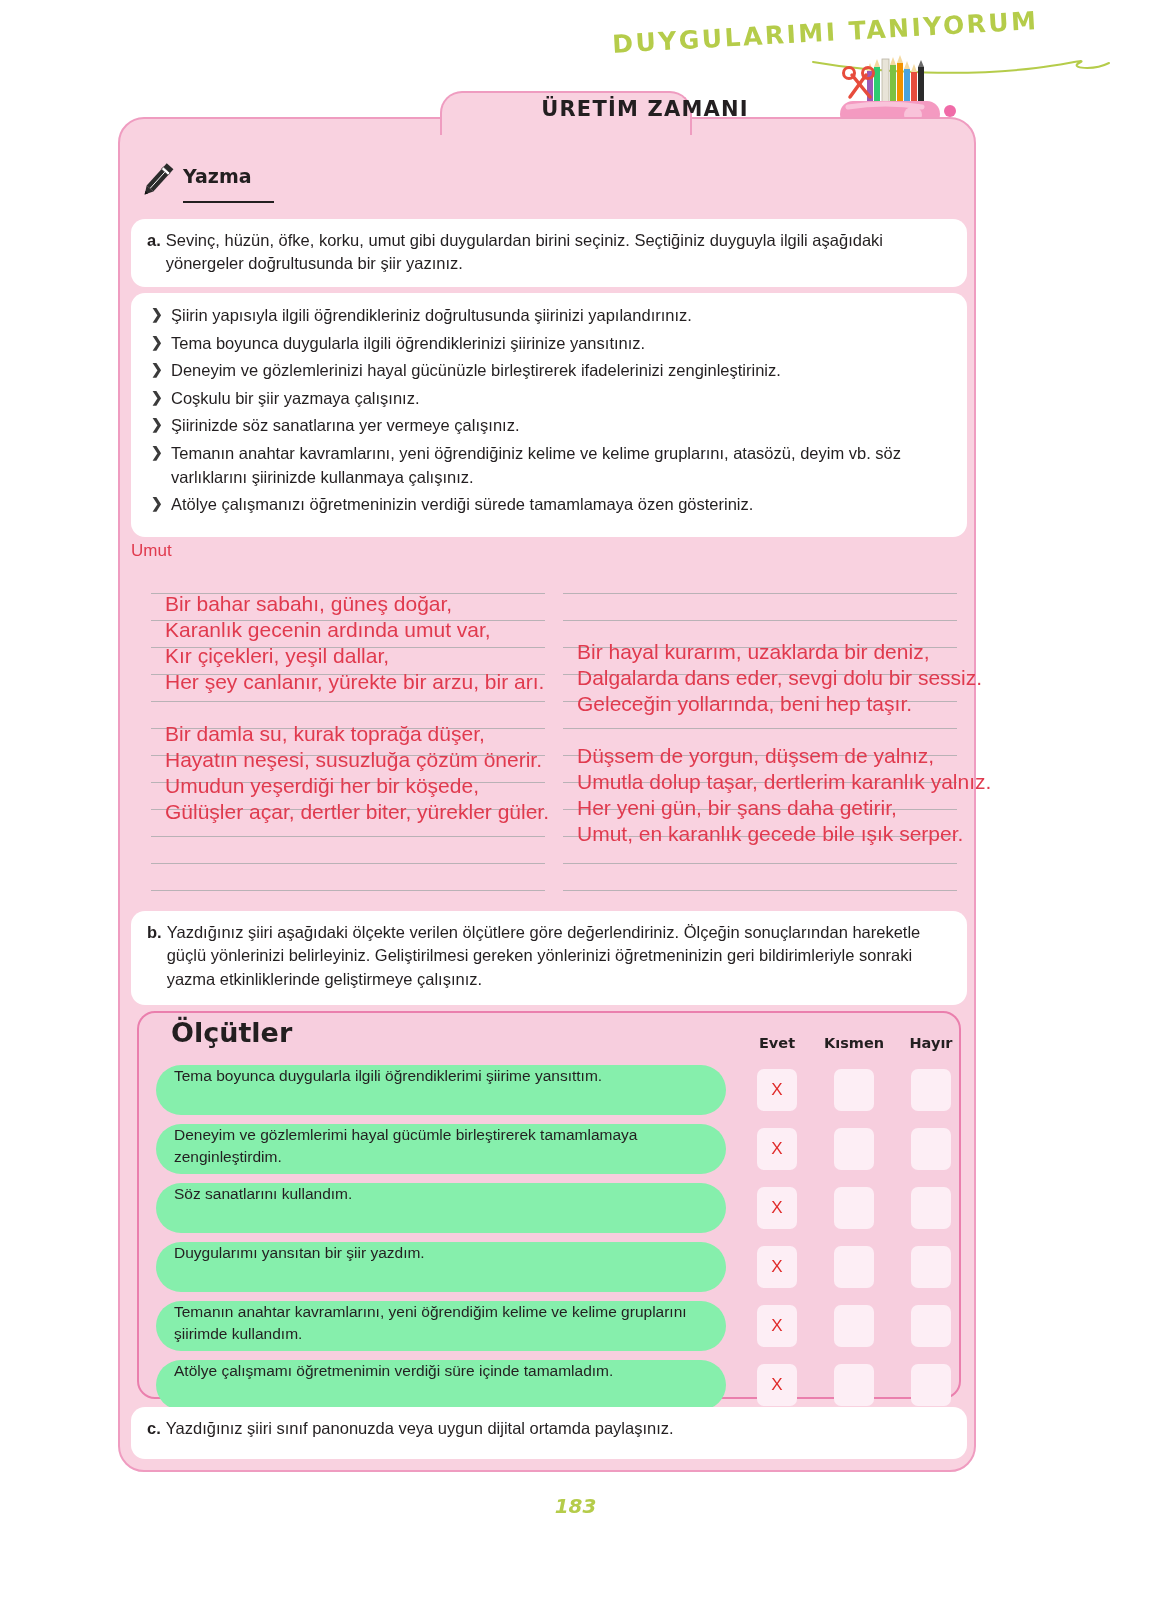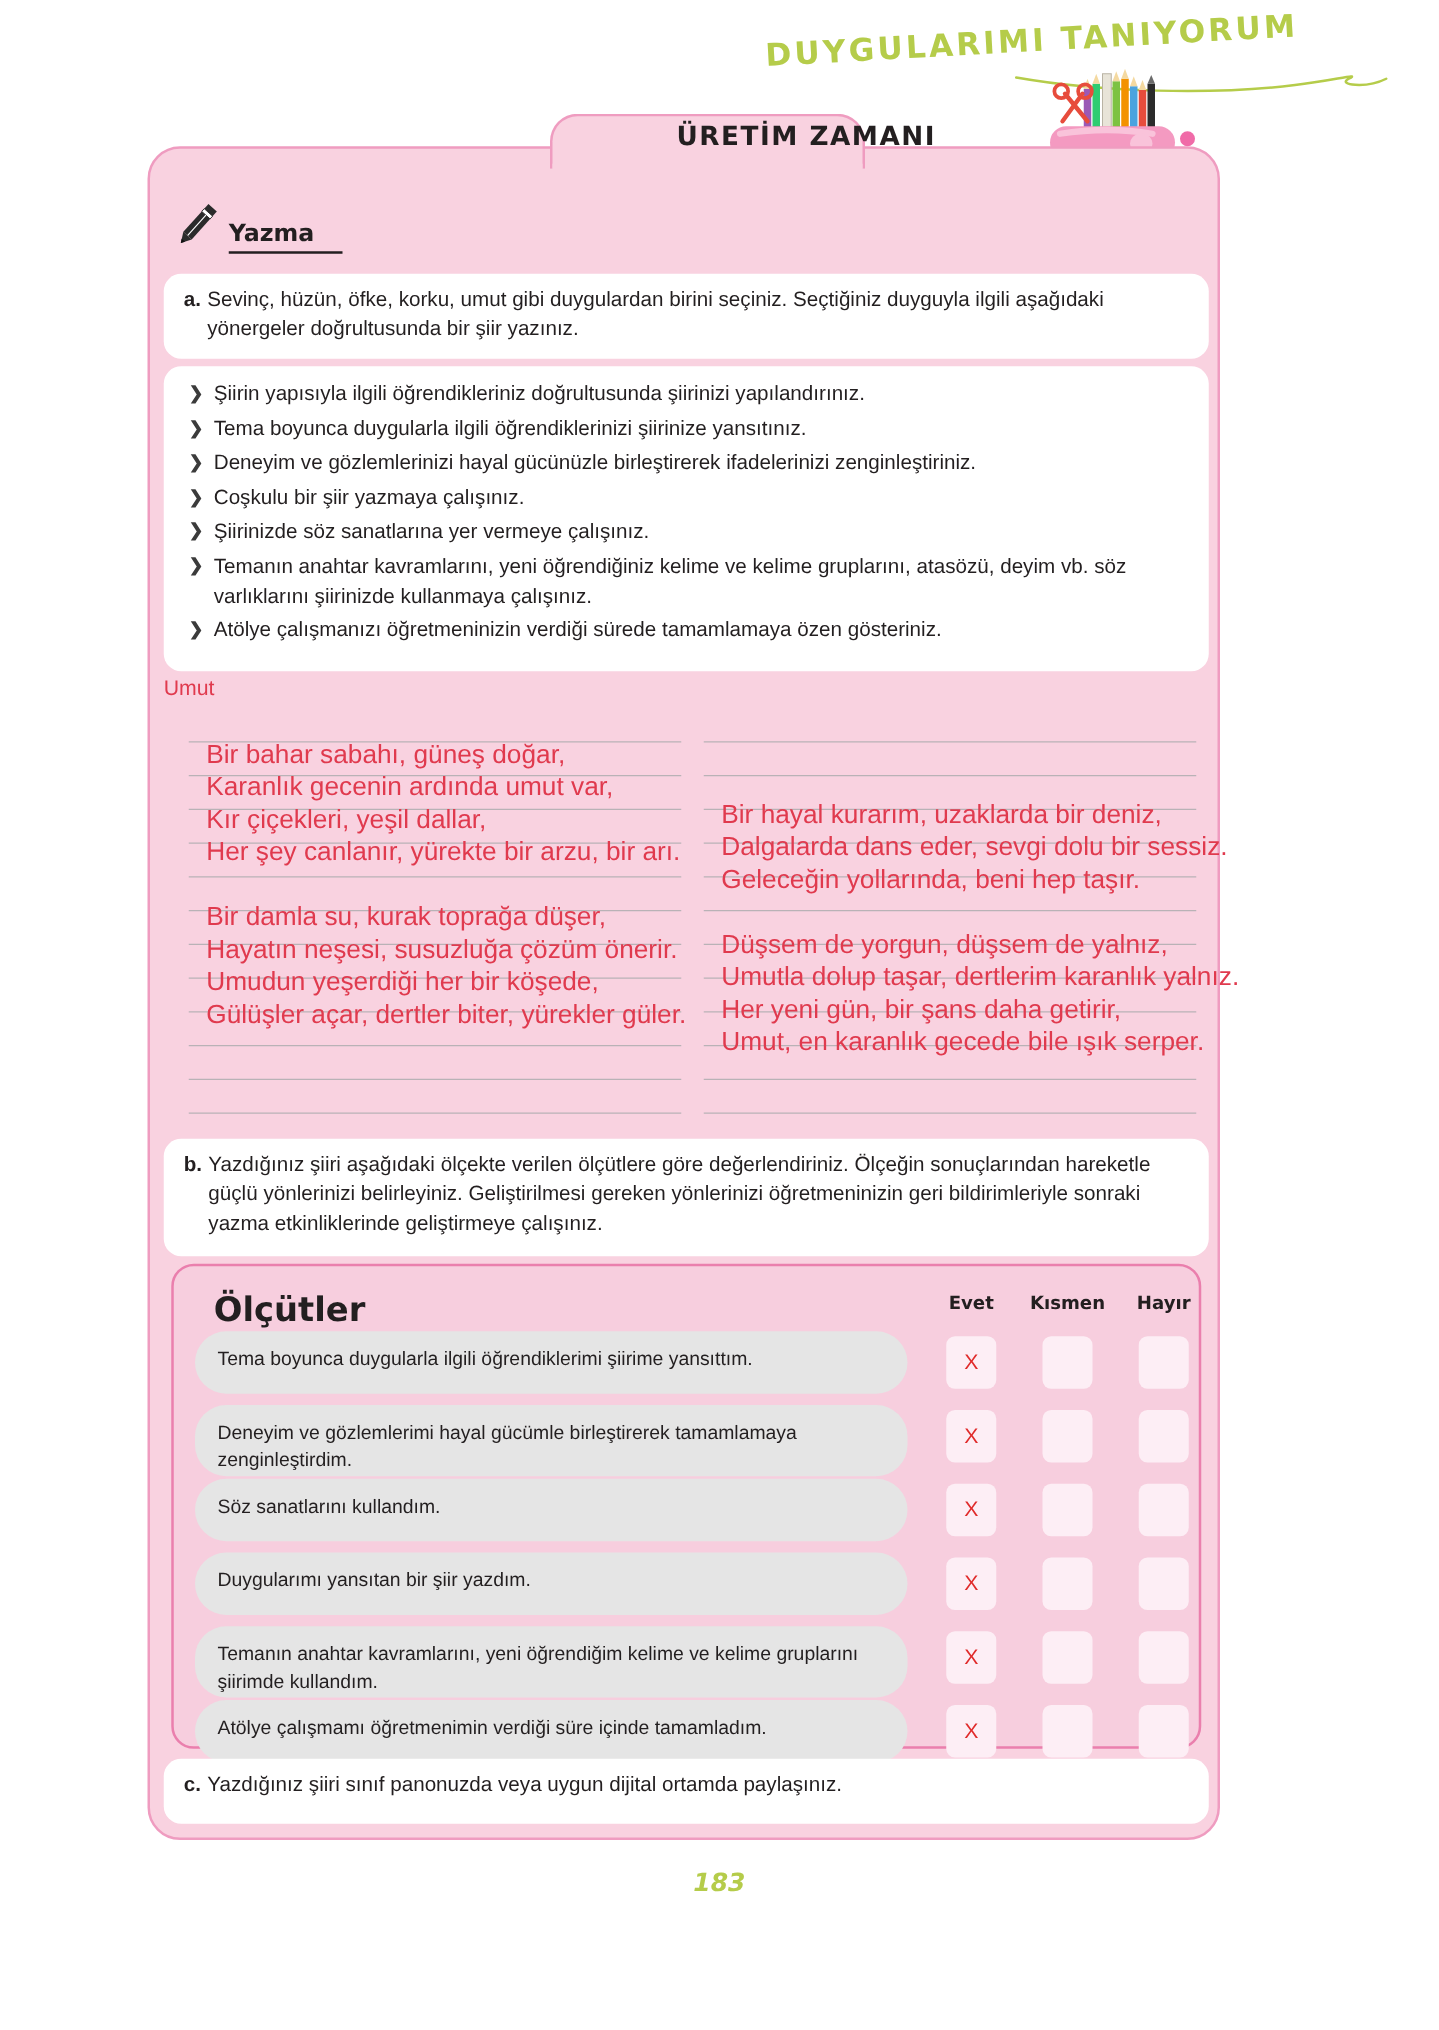--- a/index.html
+++ b/index.html
@@ -105,21 +105,21 @@
     align-items: flex-end;
     gap: 3px;
   }
   #pencil-icon { width: 46px; height: 46px; display: block; }
   #yazma-label {
     font-family: "DejaVu Sans", sans-serif;
     font-weight: bold;
     font-size: 19px;
     color: #231f20;
     border-bottom: 2.5px solid #231f20;
-    padding: 0 22px 3px 0;
+    padding: 0 22px 14px 0;
     line-height: 1.1;
   }
 
   
   .white-box {
     position: absolute;
     background: #ffffff;
     border-radius: 14px;
     box-sizing: border-box;
   }
@@ -209,21 +209,21 @@
     width: 824px;
     height: 388px;
     background: #f7cede;
     border: 2px solid #ea7fad;
     border-radius: 18px;
     box-sizing: border-box;
   }
   #rubric-title {
     position: absolute;
     left: 32px;
-    top: 20px;
+    top: 4px;
     font-family: "DejaVu Sans", sans-serif;
     font-weight: bold;
     font-size: 27px;
     color: #231f20;
   }
   .col-head {
     position: absolute;
     top: 22px;
     width: 84px;
     text-align: center;
@@ -245,24 +245,24 @@
     position: relative;
     height: 57px;
     margin-bottom: 2px;
   }
   .rubric-statement {
     position: absolute;
     left: 17px;
     top: 2px;
     width: 570px;
     min-height: 50px;
-    background: #e5e5e5;
+    background: #86efac;
     border-radius: 25px;
     box-sizing: border-box;
-    padding: 12px 18px 0 18px;
+    padding: 0 18px 0 18px;
     font-size: 15.5px;
     line-height: 1.44;
     color: #231f20;
   }
   .rubric-statement.justify { text-align: justify; }
   .cell {
     position: absolute;
     top: 6px;
     width: 40px;
     height: 42px;

